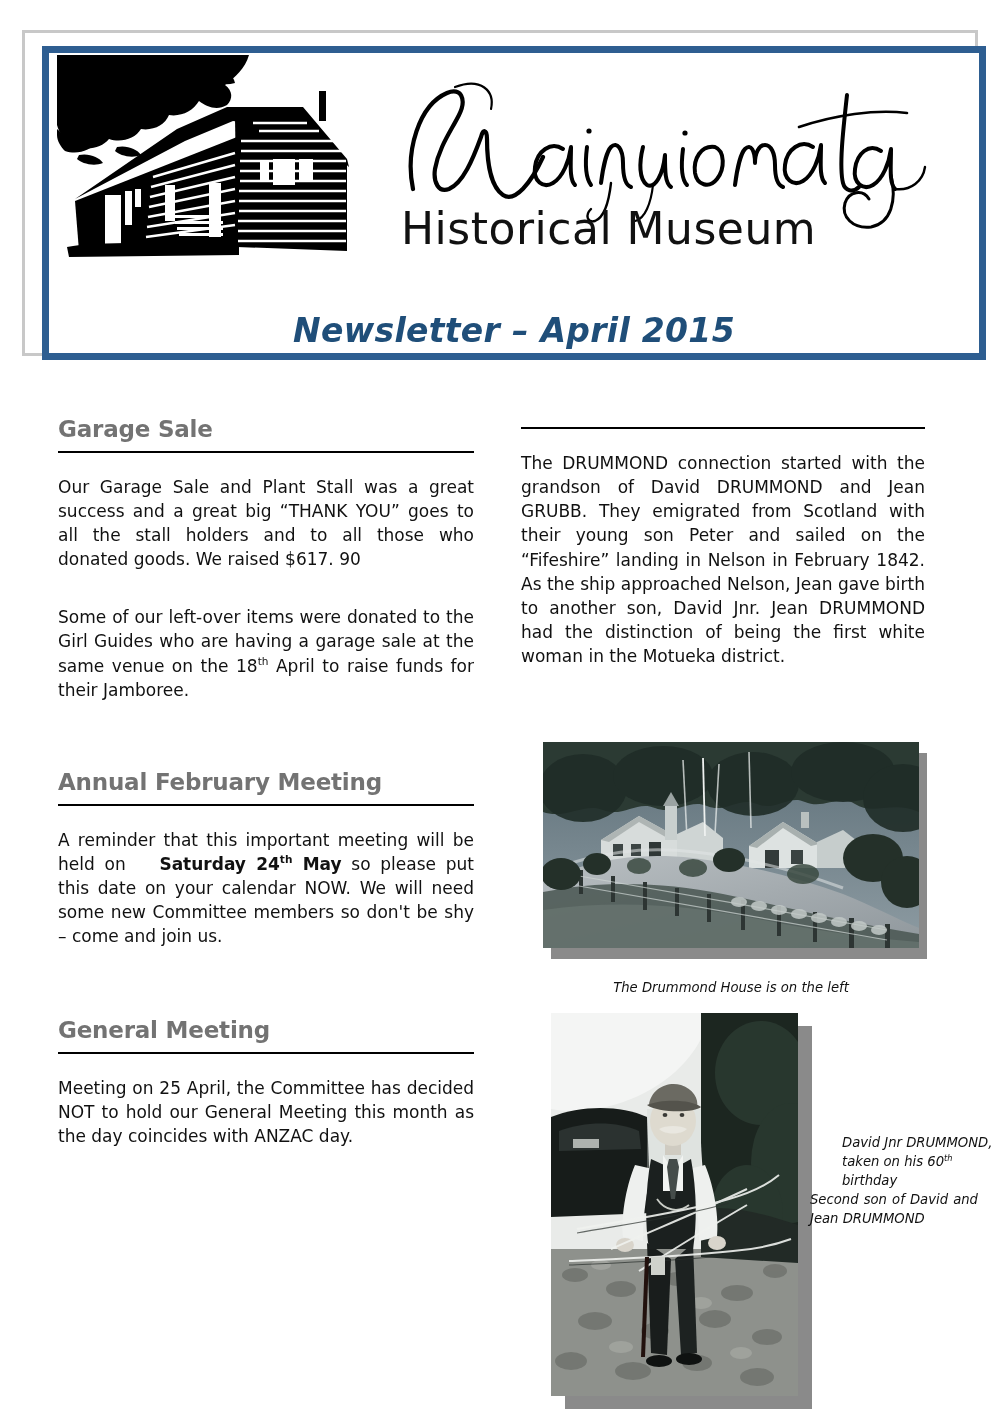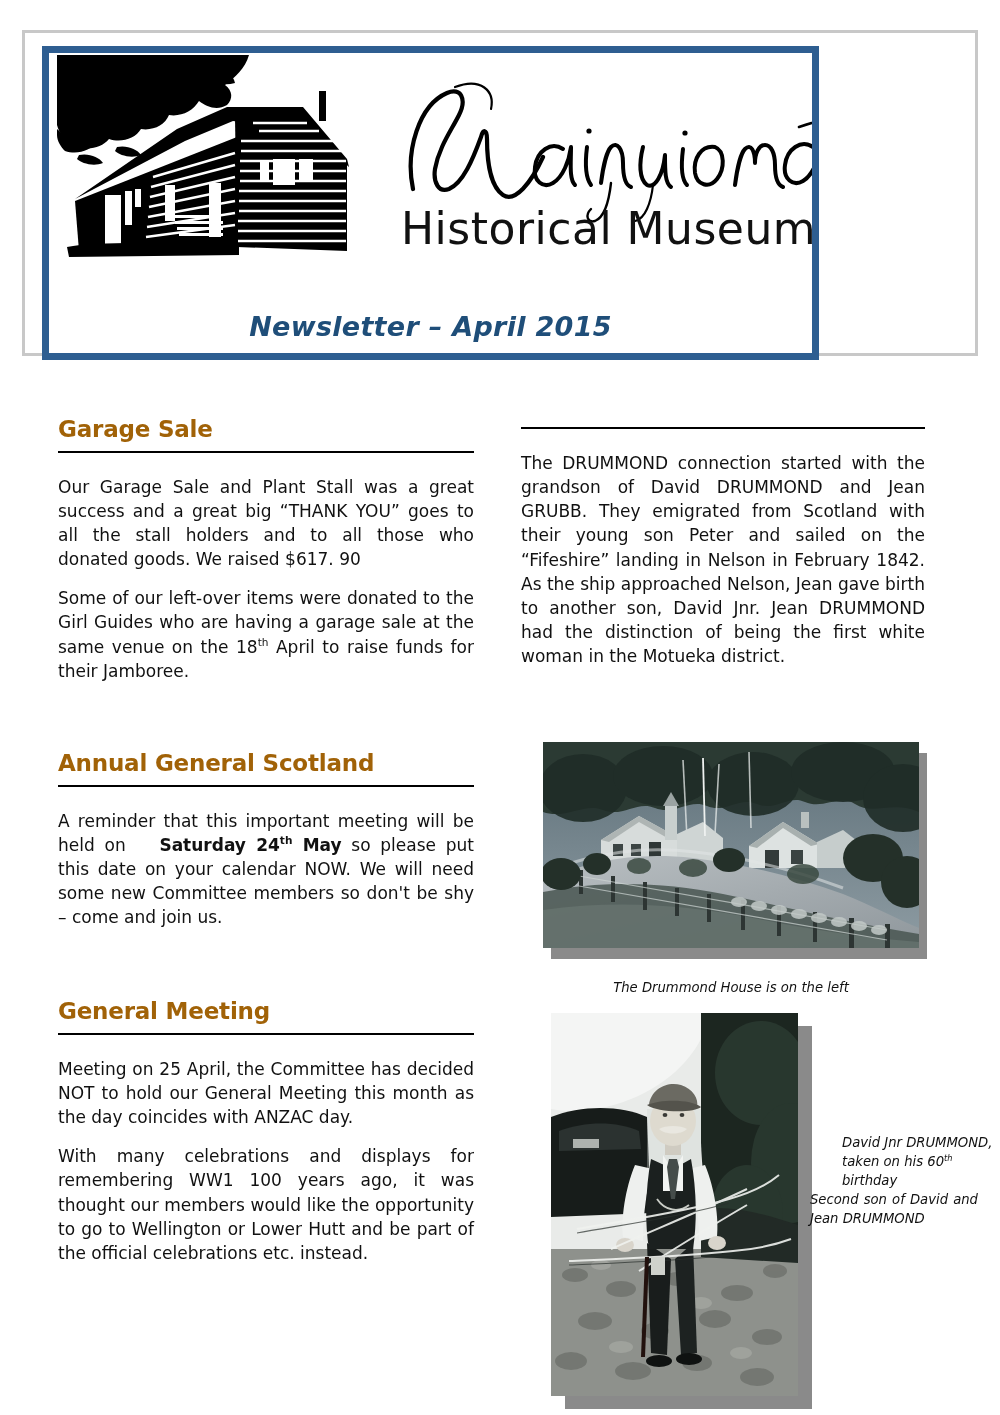--- a/index.html
+++ b/index.html
@@ -24,21 +24,21 @@
     width: 956px;
     height: 326px;
     background: #ffffff;
     border: 3px solid #c8c8c8;
     box-sizing: border-box;
   }
   .banner-blue {
     position: absolute;
     left: 42px;
     top: 46px;
-    width: 777px;
+    width: 944px;
     height: 314px;
     box-sizing: border-box;
     border: 7px solid #2e5e91;
     background: #ffffff;
   }
   .banner-inner-line {
     position: absolute;
     left: 0; top: 0; right: 0; bottom: 0;
     border: 2px solid #ffffff;
     box-sizing: border-box;
@@ -91,21 +91,21 @@
 
   .newsletter-title {
     position: absolute;
     left: 0;
     right: 0;
     top: 258px;
     text-align: center;
     font-family: "DejaVu Sans", sans-serif;
     font-style: italic;
     font-weight: bold;
-    font-size: 27px;
+    font-size: 33px;
     color: #1f4e79;
     letter-spacing: 0.3px;
   }
 
   
   .col-left {
     position: absolute;
     left: 58px;
     top: 415px;
     width: 416px;
@@ -118,39 +118,39 @@
   }
 
   .section { margin-bottom: 2px; }
 
   .sec-head {
     font-family: "DejaVu Sans", sans-serif;
     font-size: 23px;
     font-weight: bold;
     letter-spacing: -0.2px;
     line-height: 1.25;
-    color: #a16207;
+    color: #737373;
     margin: 0;
   }
   .sec-rule {
     border: none;
     border-top: 2.2px solid #000000;
     margin: 7px 0 0 0;
     width: 100%;
   }
 
   .body-text {
     font-family: "DejaVu Sans", sans-serif;
     font-size: 17px;
     line-height: 1.42;
     text-align: justify;
     color: #111111;
     margin: 0;
   }
-  .body-text + .body-text { margin-top: 15px; }
+  .body-text + .body-text { margin-top: 34px; }
   .gap-after-rule { margin-top: 22px; }
 
   sup { font-size: 0.62em; vertical-align: super; line-height: 0; }
   b { font-weight: bold; margin-left: 24px; }
 
   .photo-shadow {
     position: absolute;
     background: #8a8a8a;
   }
   .photo-frame {
@@ -335,30 +335,29 @@
 <div class="col-left">
 
   <div class="section">
     <h2 class="sec-head">Garage Sale</h2>
     <hr class="sec-rule">
     <p class="body-text gap-after-rule">Our Garage Sale and Plant Stall  was a great success and a great big “THANK YOU” goes to all the stall holders and to all those who donated goods.   We raised $617. 90</p>
     <p class="body-text"><span>Some of our left-over items were donated to the Girl Guides who are having a garage sale at the same venue on the 18</span><sup>th</sup><span> April to raise funds for their Jamboree.</span></p>
   </div>
 
   <div class="section" style="margin-top:66px;">
-    <h2 class="sec-head">Annual General Scotland</h2>
+    <h2 class="sec-head">Annual February Meeting</h2>
     <hr class="sec-rule">
     <p class="body-text gap-after-rule"><span>A reminder that this important meeting will be held on </span><b><span>Saturday 24</span><sup>th</sup><span> May</span></b><span> so please put this date on your calendar NOW.   We will need some new Committee members so don't be shy – come and join us.</span></p>
   </div>
 
   <div class="section" style="margin-top:68px;">
     <h2 class="sec-head">General Meeting</h2>
     <hr class="sec-rule">
     <p class="body-text gap-after-rule">Meeting on 25 April, the Committee has decided NOT to hold our General Meeting this month as the day coincides with ANZAC day.</p>
-    <p class="body-text">With many celebrations and displays for remembering WW1 100 years ago, it was thought our members would like the opportunity to go to Wellington or Lower Hutt and be part of the official celebrations etc. instead.</p>
   </div>
 </div>
 
 <div class="col-right">
   <hr class="sec-rule">
   <p class="body-text gap-after-rule">The DRUMMOND connection started with the grandson of David DRUMMOND and Jean GRUBB.   They emigrated from Scotland with their young son Peter and sailed on the “Fifeshire” landing in Nelson in February 1842. As the ship approached Nelson, Jean gave birth to another son, David Jnr.   Jean DRUMMOND had the distinction of being the first white woman in the Motueka district.</p>
 </div>
 
 <div class="photo-shadow photo1-shadow"></div>
 <div class="photo-frame photo1-frame">

